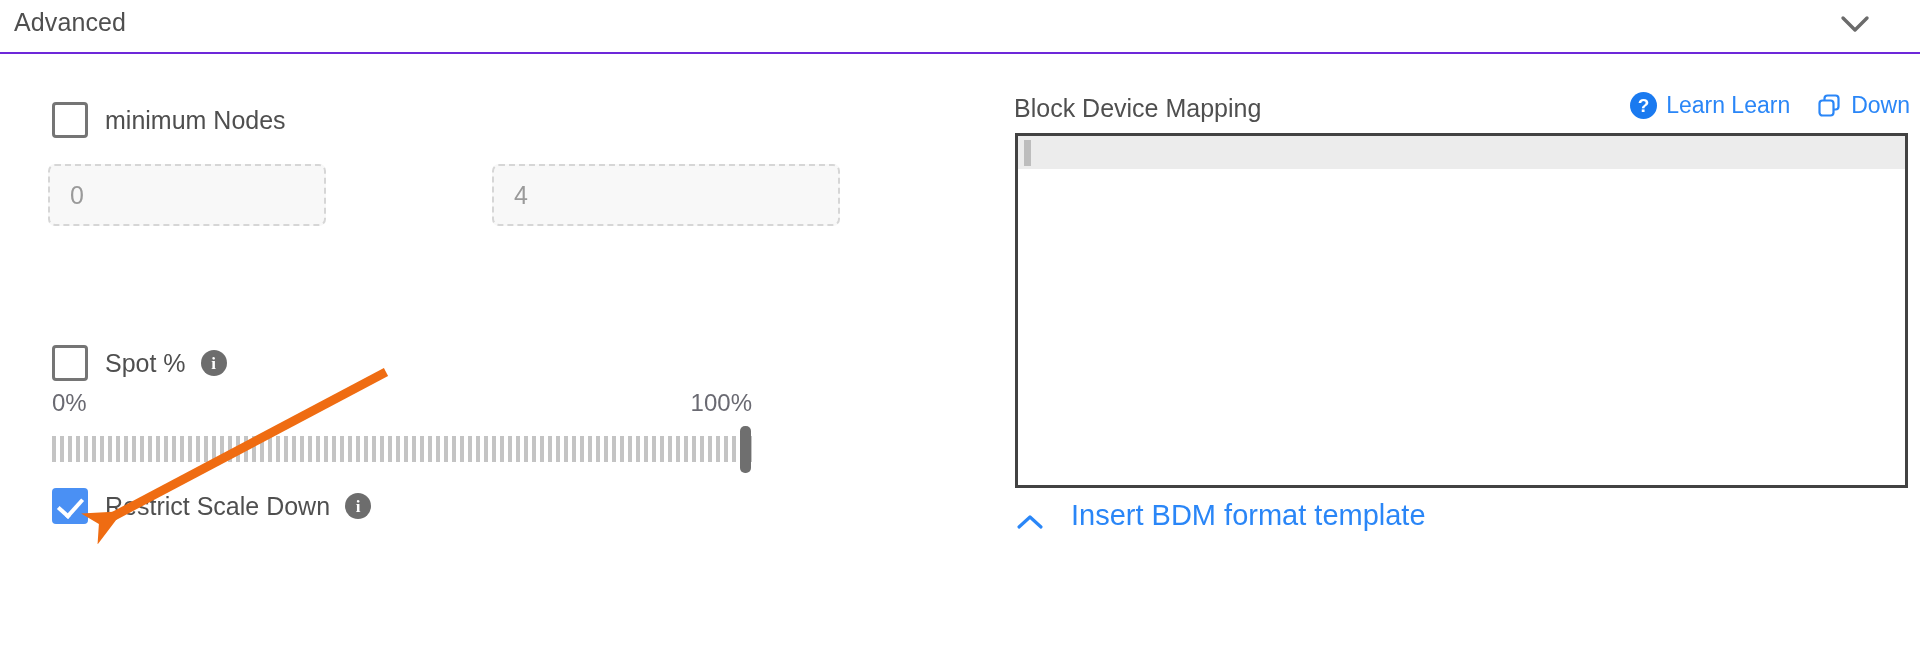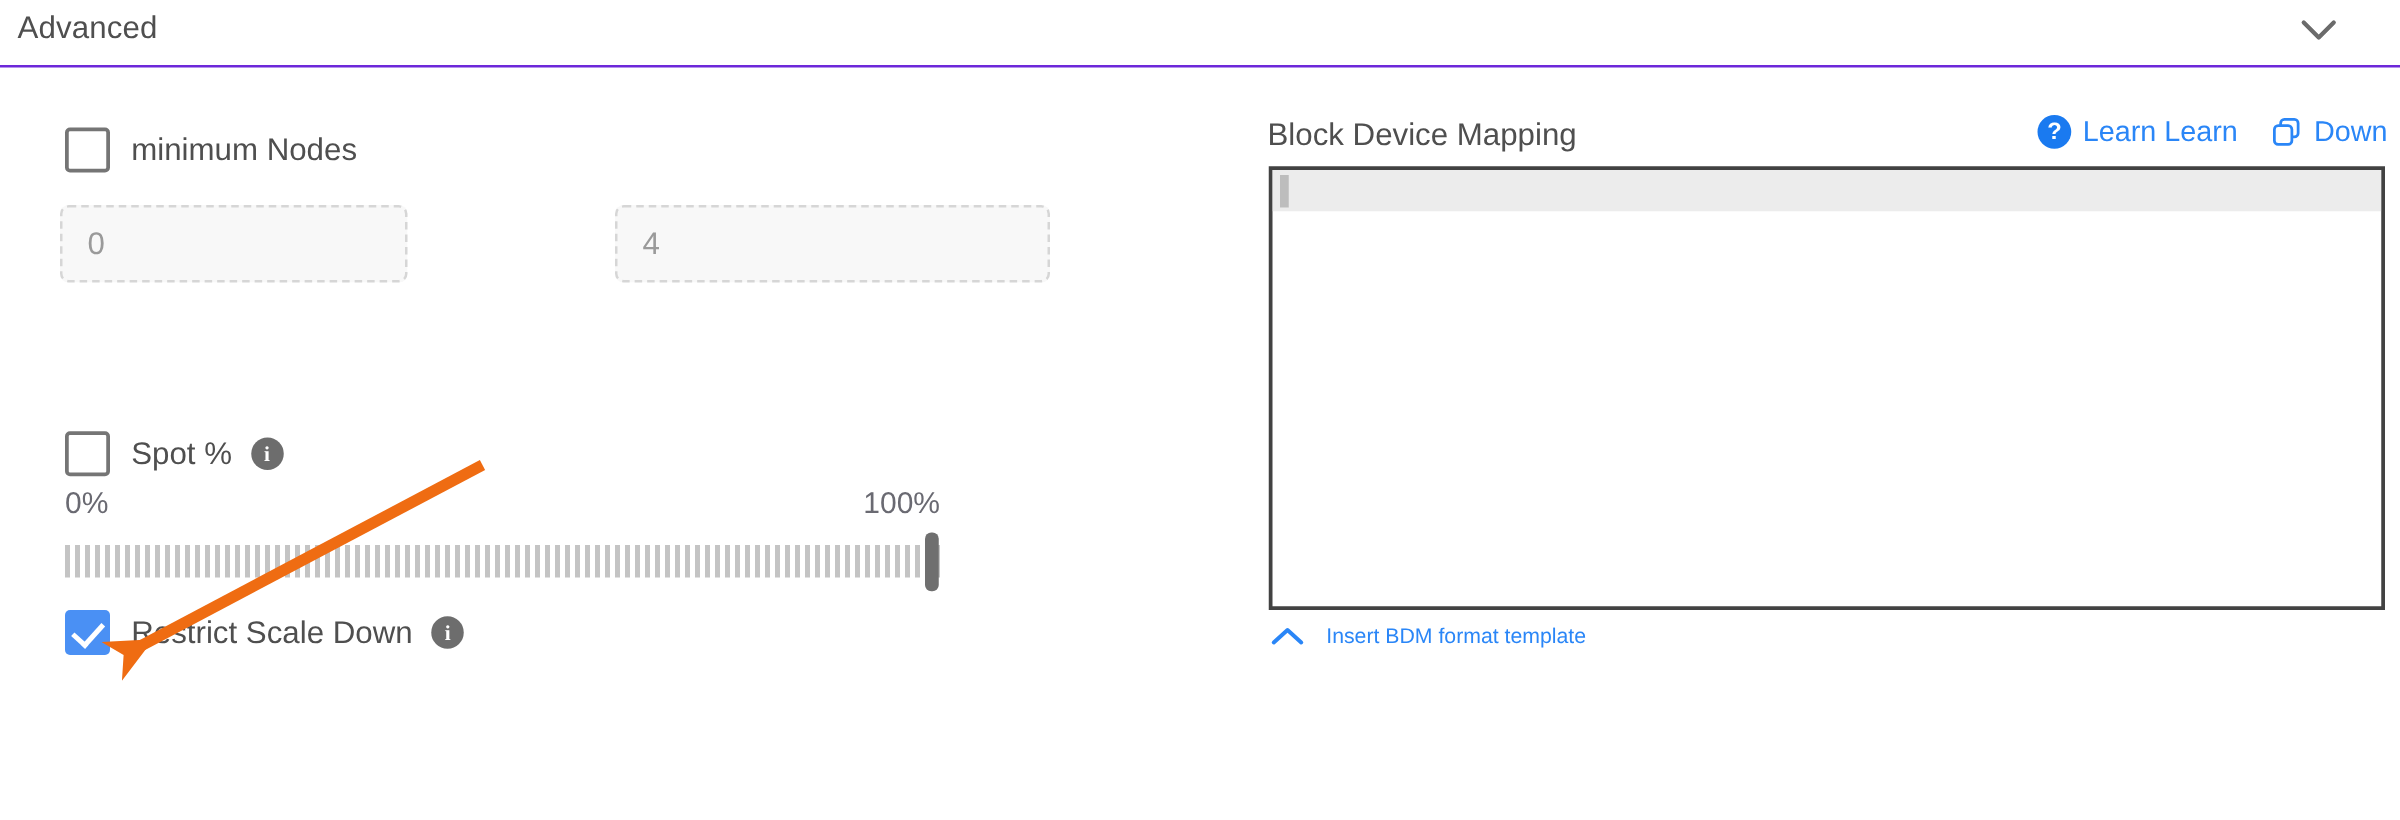--- a/index.html
+++ b/index.html
@@ -247,23 +247,23 @@
     color: #333;
     white-space: pre;
   }
 
   .bdm-template-link {
     position: absolute;
     left: 15px;
     top: 445px;
     display: flex;
     align-items: center;
-    gap: 16px;
+    gap: 26px;
     color: #2a86f7;
-    font-size: 17px;
+    font-size: 29px;
     cursor: pointer;
   }
   .chevron-up-blue { width: 30px; height: 20px; flex: 0 0 auto; }
 
   
   .annotation-arrow {
     position: absolute;
     left: 0; top: 0;
     width: 1920px;
     height: 656px;

